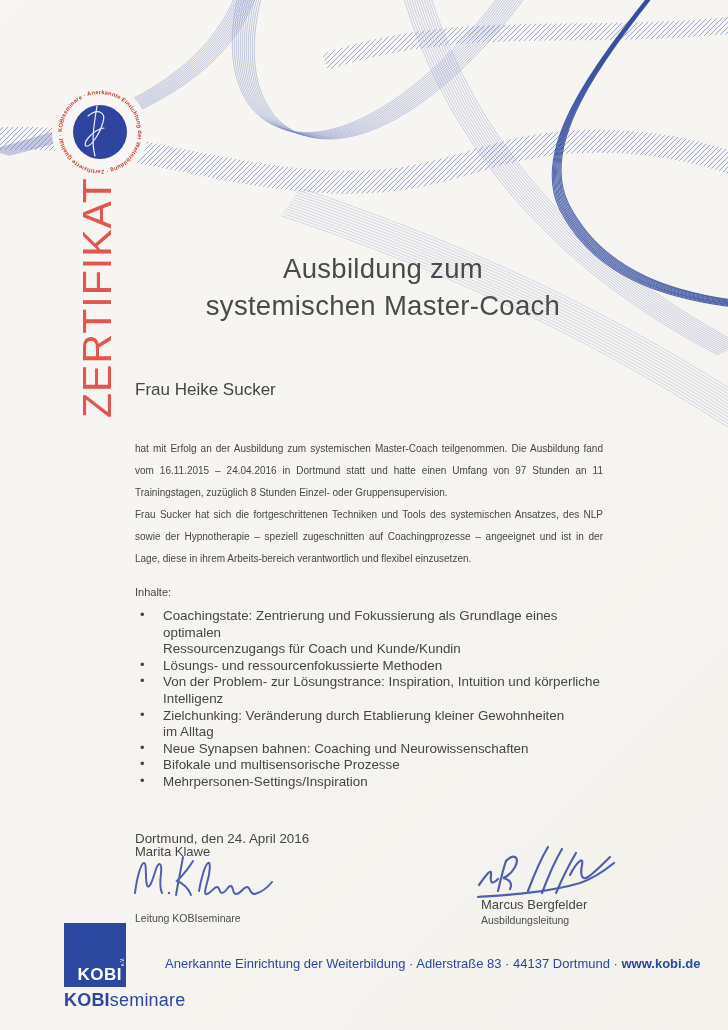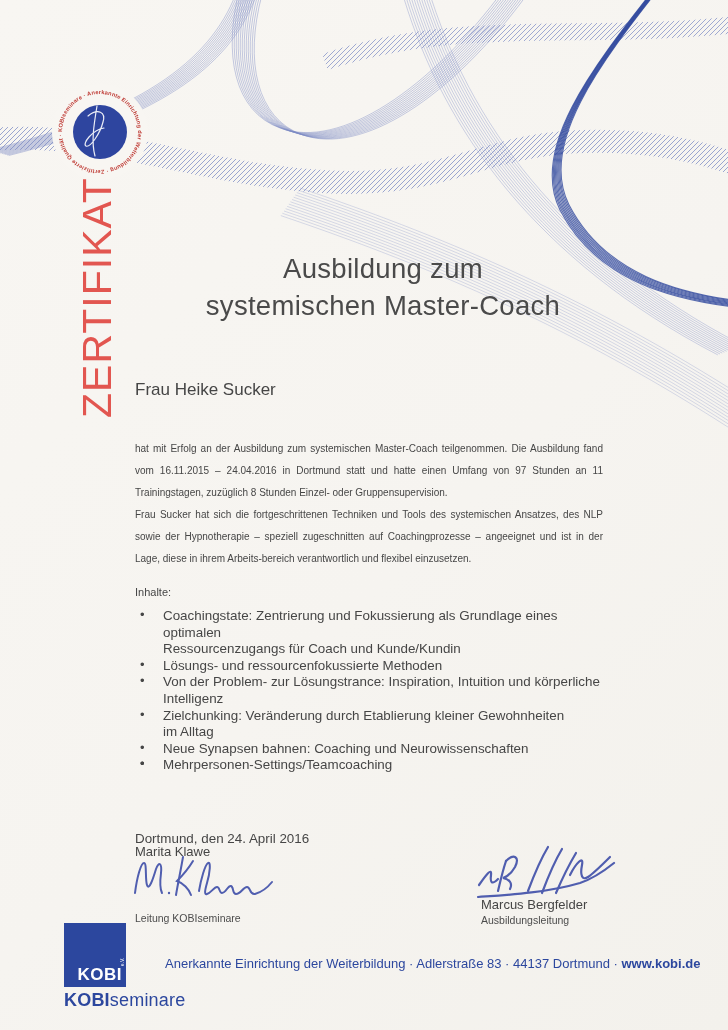--- a/index.html
+++ b/index.html
@@ -163,22 +163,22 @@
   <div class="inhalte">Inhalte:</div>
   <ul class="bullets">
     <li><span class="dot">•</span><span class="li-text">Coachingstate: Zentrierung und Fokussierung als Grundlage eines optimalen
 Ressourcenzugangs für Coach und Kunde/Kundin</span></li>
     <li><span class="dot">•</span><span class="li-text">Lösungs- und ressourcenfokussierte Methoden</span></li>
     <li><span class="dot">•</span><span class="li-text">Von der Problem- zur Lösungstrance: Inspiration, Intuition und körperliche
 Intelligenz</span></li>
     <li><span class="dot">•</span><span class="li-text">Zielchunking: Veränderung durch Etablierung kleiner Gewohnheiten
 im Alltag</span></li>
     <li><span class="dot">•</span><span class="li-text">Neue Synapsen bahnen: Coaching und Neurowissenschaften</span></li>
-    <li><span class="dot">•</span></li>
-    <li><span class="dot">•</span><span class="li-text">Mehrpersonen-Settings/Teamcoaching</span></li>
+    <li><span class="dot">•</span><span class="li-text">Bifokale und multisensorische Prozesse</span></li>
+    <li><span class="dot">•</span><span class="li-text">Mehrpersonen-Settings/Inspiration</span></li>
   </ul>
 
   <div class="date-line">Dortmund, den 24. April 2016</div>
 
   <svg class="sig-svg" style="left:131px;top:851px;" width="150" height="50" viewBox="0 0 150 50">
     <g stroke="#4352aa" stroke-width="2" fill="none" stroke-linecap="round" opacity="0.92">
       <path d="M 4,42 C 6,26 10,12 13,12 C 16,12 14,28 16,34 C 18,40 22,28 25,18 C 28,10 31,12 30,22 C 29,30 29,38 31,42"></path>
       <circle cx="38" cy="42" r="1.2" fill="#4352aa" stroke="none"></circle>
       <path d="M 52,6 C 50,18 47,32 45,44"></path>
       <path d="M 62,10 C 56,20 50,26 46,30 C 52,32 58,38 60,44"></path>

